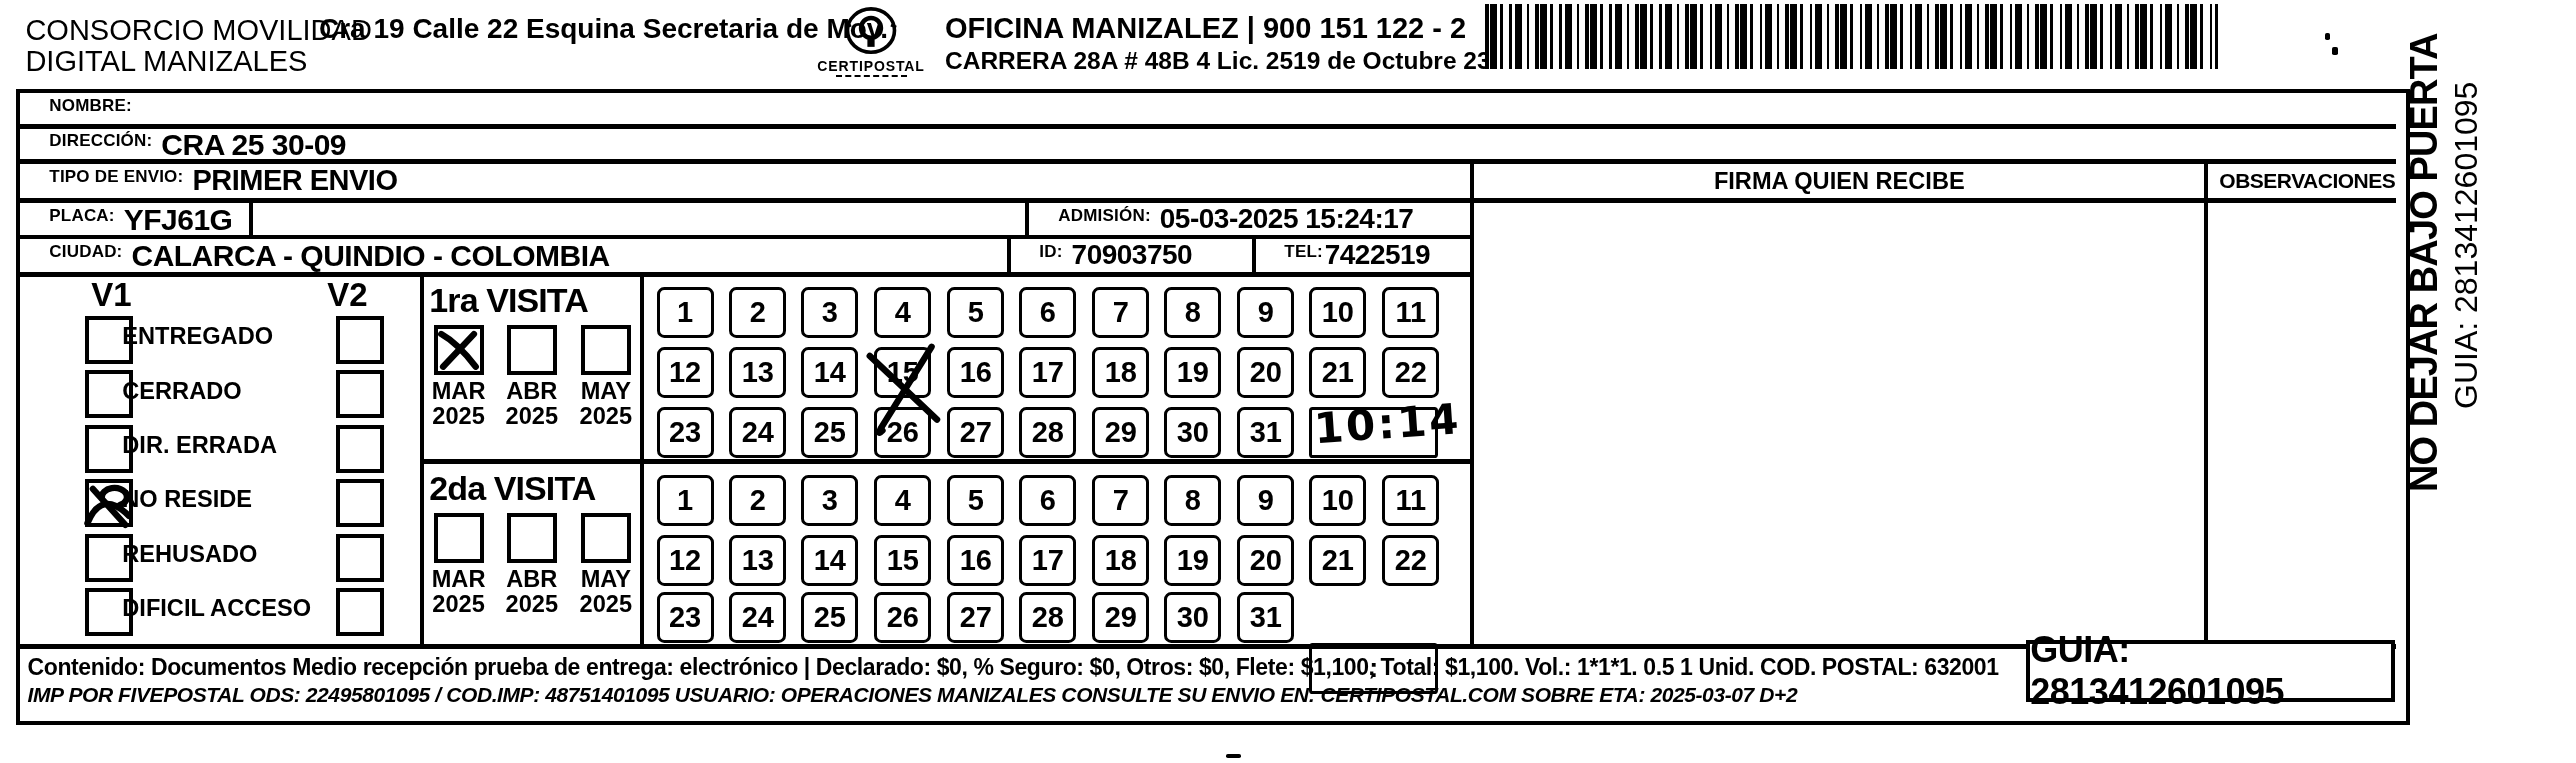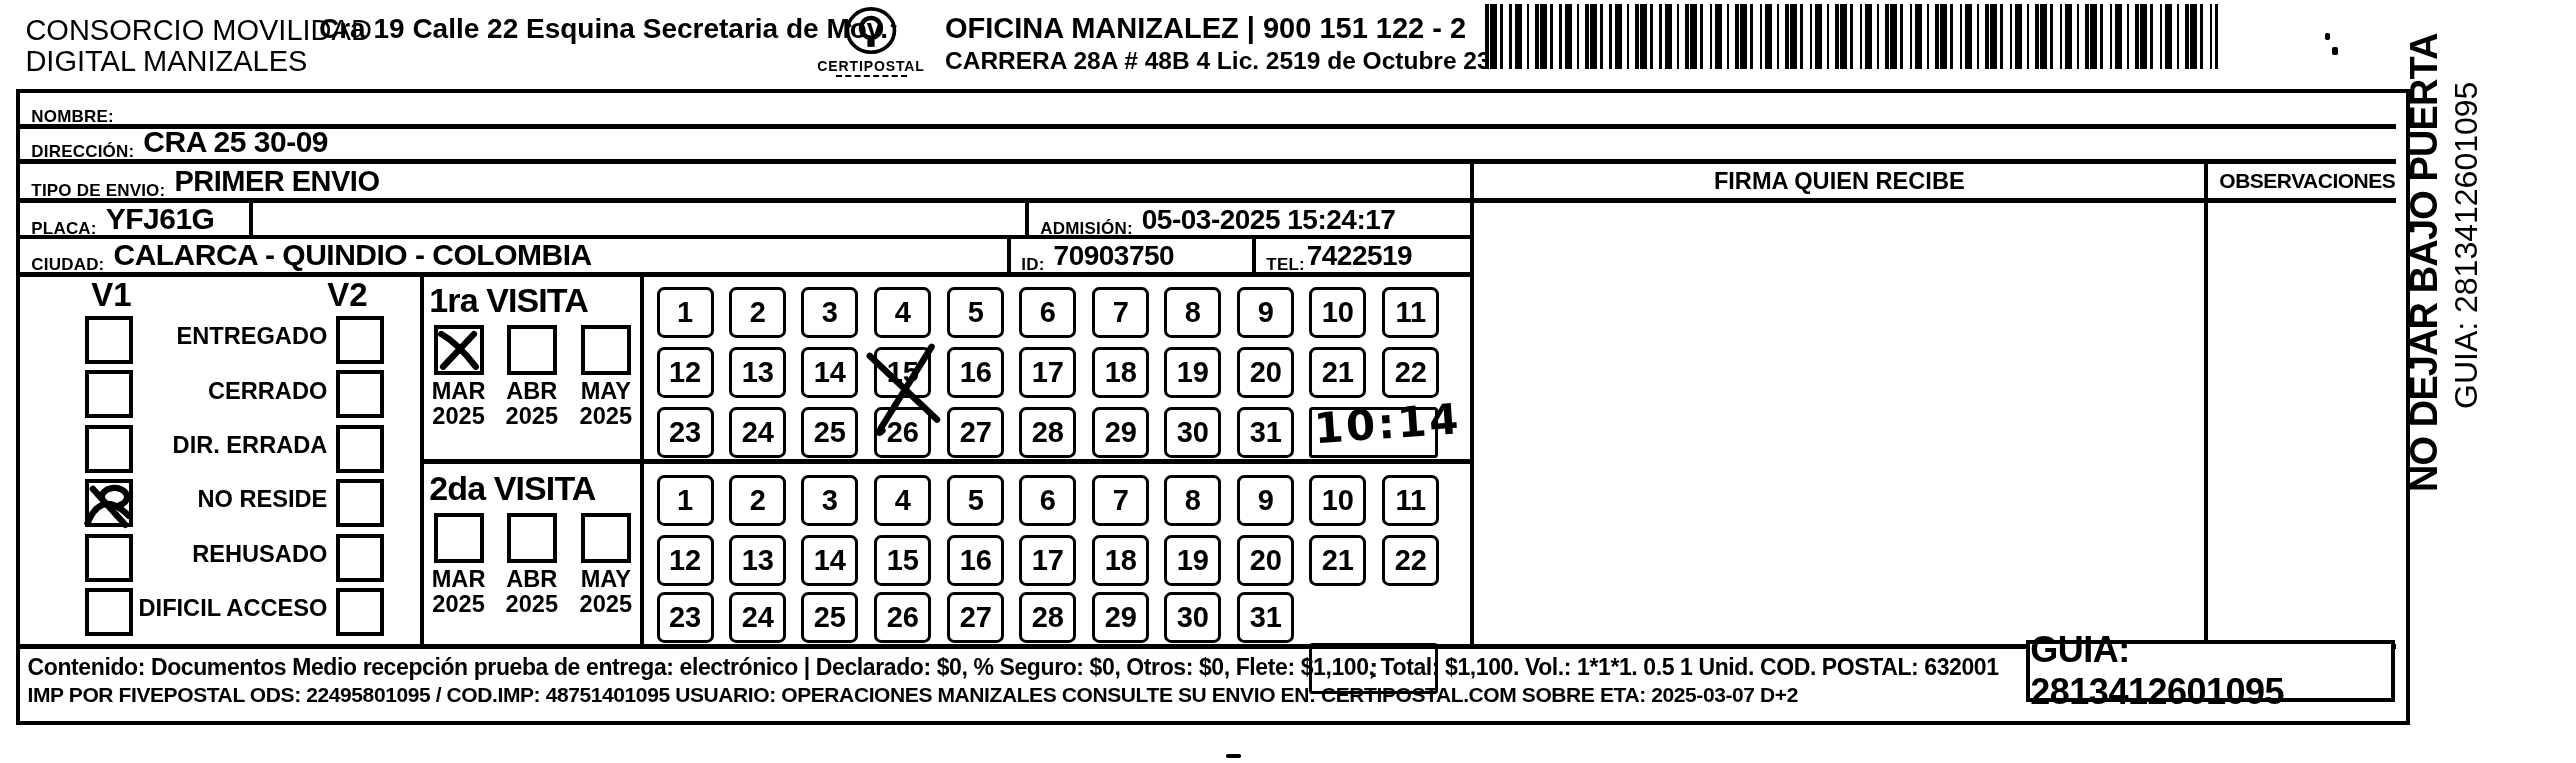--- a/index.html
+++ b/index.html
@@ -15,27 +15,27 @@
   .office{left:945px;top:11px;}
   .office .l1{font-size:29px;font-weight:700;line-height:34px;}
   .office .l2{font-size:24.5px;font-weight:700;line-height:31px;}
   .barcode{left:1485px;top:3.6px;width:733px;height:65px;
     background:repeating-linear-gradient(90deg,#000 0 3.6px,#fff 3.6px 5.4px,#000 5.4px 11.8px,#fff 11.8px 15.4px,#000 15.4px 18px,#fff 18px 24.5px,#000 24.5px 27px,#fff 27px 30px,#000 30px 37px,#fff 37px 42px,#000 42px 44px,#fff 44px 50px);}
   .speck{background:#000;border-radius:1.8px;}
   
   .doc{left:16.3px;top:89px;width:2386px;height:628px;border:4.5px solid #000;}
   .hline{left:0;width:2376px;height:4.5px;background:#000;}
   .vline{width:3.6px;background:#000;}
-  .row{display:flex;align-items:flex-end;padding-left:11px;gap:9px;overflow:hidden;}
+  .row{display:flex;align-items:flex-start;padding-left:11px;gap:9px;overflow:hidden;margin-left:18px;}
   .lbl{font-size:17px;font-weight:700;letter-spacing:0.2px;white-space:nowrap;transform:translateY(2.7px);}
   .val{font-size:30px;font-weight:700;letter-spacing:-0.5px;white-space:nowrap;}
   .colhead{display:flex;align-items:center;justify-content:center;font-weight:700;}
   
   .vlabel{font-size:33px;font-weight:700;}
-  .opt-label{font-size:23.6px;font-weight:700;text-align:right;}
+  .opt-label{font-size:23.6px;font-weight:700;text-align:left;}
   .cbx{border:4.5px solid #000;background:#fff;}
   .visit-title{font-size:34px;font-weight:700;letter-spacing:-0.9px;white-space:nowrap;}
   .month-col{width:73px;text-align:center;}
   .month-col .mlabel,.month-col .myear{font-size:23.6px;font-weight:700;line-height:25.4px;}
   .daybox{width:51px;height:45px;border:3.6px solid #000;border-radius:7.3px;
           font-size:29px;font-weight:700;text-align:center;line-height:44px;}
   .timebox{width:123px;height:45px;border:3.6px solid #000;border-radius:3.6px;
            text-align:center;line-height:44px;font-size:27px;font-weight:700;overflow:visible;position:relative;}
   .hand{position:absolute;left:1.8px;top:-7.3px;width:100%;font-size:42px;font-weight:700;
         transform:rotate(-4deg);letter-spacing:2.7px;font-family:"DejaVu Sans",sans-serif;}
@@ -277,21 +277,21 @@
           <div class="abs daybox" style="left:452px;top:316px;">29</div>
           <div class="abs daybox" style="left:524px;top:316px;">30</div>
           <div class="abs daybox" style="left:597px;top:316px;">31</div>
           <div class="abs timebox" style="left:669px;top:316px;">:</div>
         </div>
     </div>
 
     <div class="abs hline" style="top:551px;"></div>
     <div class="abs" style="left:0;top:556px;width:2376px;height:63px;">
       <div class="abs foot-line1" style="left:7.3px;top:5.4px;">Contenido: Documentos Medio recepción prueba de entrega: electrónico | Declarado: $0, % Seguro: $0, Otros: $0, Flete: $1,100, Total: $1,100. Vol.: 1*1*1. 0.5 1 Unid. COD. POSTAL: 632001</div>
-      <div class="abs foot-line2" style="left:7.3px;top:34px;">IMP POR FIVEPOSTAL ODS: 22495801095 / COD.IMP: 48751401095 USUARIO: OPERACIONES MANIZALES CONSULTE SU ENVIO EN: CERTIPOSTAL.COM SOBRE ETA: 2025-03-07 D+2</div>
+      <div class="abs foot-line2" style="left:7.3px;top:34px;font-style:italic;">IMP POR FIVEPOSTAL ODS: 22495801095 / COD.IMP: 48751401095 USUARIO: OPERACIONES MANIZALES CONSULTE SU ENVIO EN: CERTIPOSTAL.COM SOBRE ETA: 2025-03-07 D+2</div>
     </div>
     <div class="abs guia-box" style="left:2006px;top:547px;width:361px;height:54px;">GUIA: 2813412601095</div>
   </div>
 
   <div class="abs side-note">
     <div class="side-l1">NO DEJAR BAJO PUERTA</div>
     <div class="side-l2">GUIA: 2813412601095</div>
   </div>
 
 </div>

